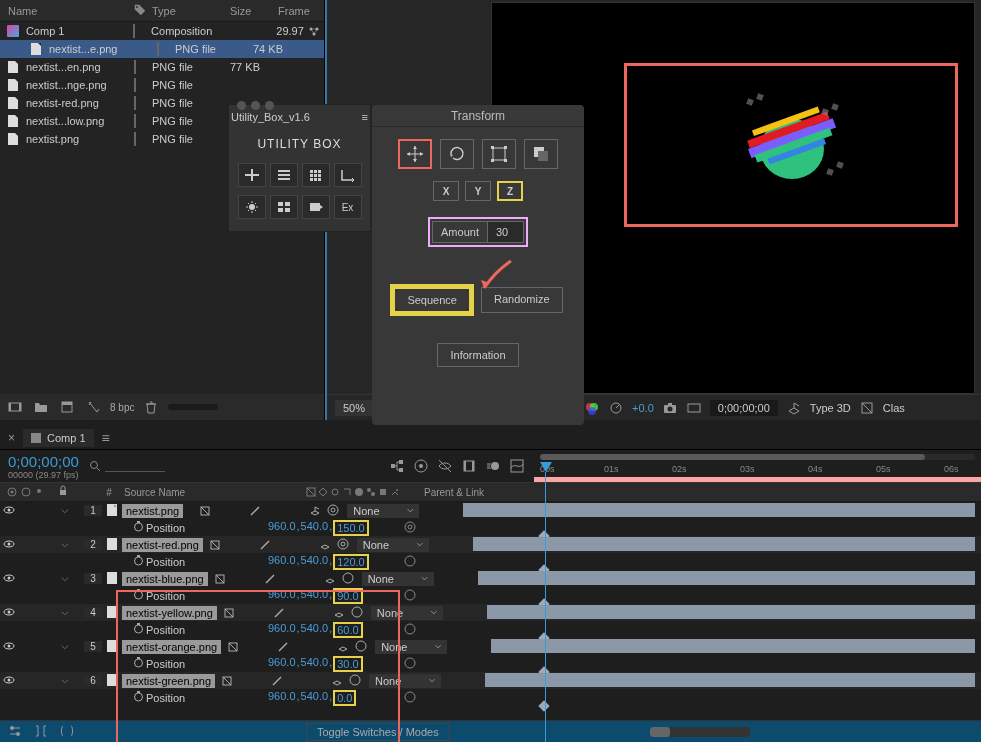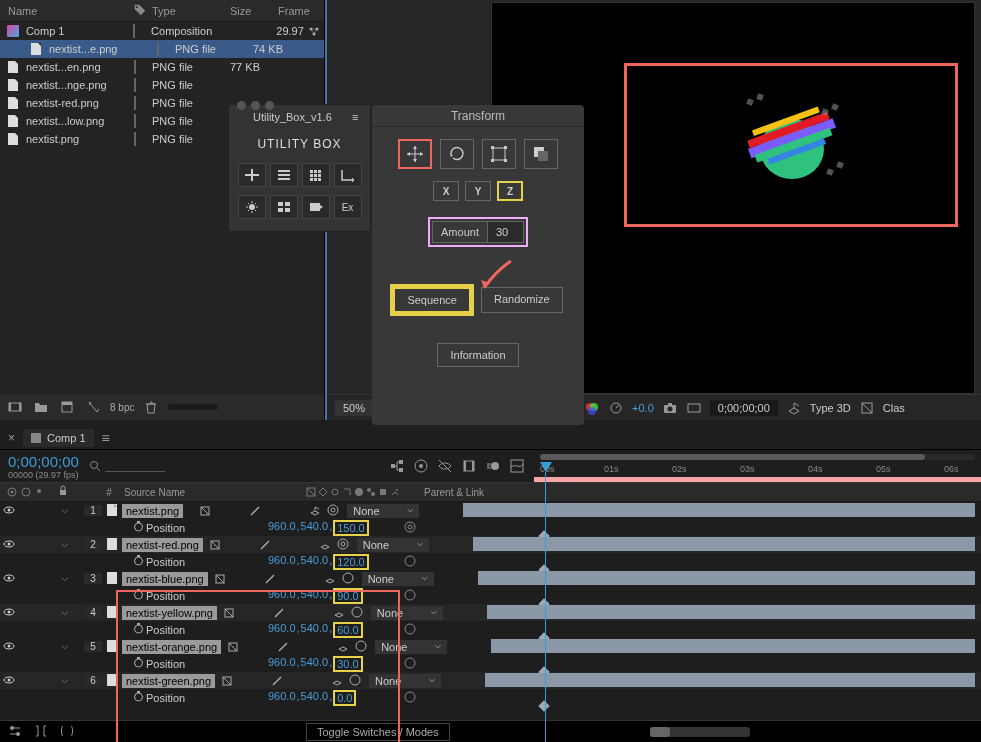--- a/index.html
+++ b/index.html
@@ -40,21 +40,21 @@
 .preview-art { position: absolute; top: 18px; left: 100px; width: 140px; height: 120px; }
 
 .viewer-footer { position: absolute; bottom: 0; left: 0; right: 0; height: 26px; background: #262626; display: flex; align-items: center; padding: 0 8px; gap: 8px; border-top: 1px solid #333; }
 .vf-dropdown { background: #333; padding: 2px 8px; font-size: 11px; display: flex; align-items: center; gap: 6px; }
 .vf-icon { width: 16px; height: 16px; display: inline-flex; align-items: center; justify-content: center; }
 .vf-exposure { color: #4a9cd6; font-size: 11px; }
 .vf-time { background: #1a1a1a; padding: 2px 8px; font-size: 11px; }
 
 
 .utility-box { position: absolute; top: 104px; left: 228px; width: 143px; background: #333; border: 1px solid #222; padding-bottom: 8px; z-index: 10; }
-.ub-header { display: flex; align-items: center; padding: 6px 24px; font-size: 11px; gap: 20px; }
+.ub-header { display: flex; align-items: center; padding: 6px 2px; font-size: 11px; gap: 20px; }
 .ub-logo { text-align: center; padding: 8px; font-size: 12px; letter-spacing: 1px; color: #ddd; font-weight: 300; }
 .ub-grid { display: grid; grid-template-columns: repeat(4, 28px); gap: 4px; justify-content: center; padding: 4px 0; }
 .ub-btn { width: 28px; height: 24px; background: #2a2a2a; border: 1px solid #444; display: flex; align-items: center; justify-content: center; font-size: 10px; color: #ccc; }
 .mac-lights { position: absolute; top: -4px; left: 8px; display: flex; gap: 5px; }
 .mac-light { width: 9px; height: 9px; border-radius: 50%; background: #555; }
 
 
 .transform-panel { position: absolute; top: 105px; left: 372px; width: 212px; height: 320px; background: #383838; border-radius: 4px; z-index: 11; }
 .tp-header { height: 22px; display: flex; align-items: center; justify-content: center; font-size: 12px; color: #bbb; border-bottom: 1px solid #2a2a2a; }
 .tp-row1 { display: flex; justify-content: center; gap: 8px; padding: 12px 0 8px; }
@@ -135,21 +135,21 @@
 .pr-propname { width: 122px; }
 .pr-vals { width: 130px; display: flex; gap: 1px; }
 .pr-val { color: #4a9cd6; }
 .pr-val.hl-yellow { border: 1px solid #e6d24a; padding: 0 2px; }
 .pr-parent { width: 134px; padding-left: 6px; }
 .pr-kf { flex: 1; position: relative; }
 .kf-marker { position: absolute; top: 4px; left: 8px; width: 8px; height: 8px; background: #9aaabb; transform: rotate(45deg); }
 
 .layer-hl-box { position: absolute; top: 88px; left: 116px; width: 284px; height: 204px; border: 2px solid #ee665e; pointer-events: none; z-index: 3; }
 
-.tl-footer { position: absolute; bottom: 0; left: 0; right: 0; height: 22px; background: #000000; display: flex; align-items: center; padding: 0 8px; gap: 10px; border-top: 1px solid #333; }
+.tl-footer { position: absolute; bottom: 0; left: 0; right: 0; height: 22px; background: #0c4a6e; display: flex; align-items: center; padding: 0 8px; gap: 10px; border-top: 1px solid #333; }
 .tlf-icon { width: 16px; height: 16px; }
 .tlf-toggle { margin-left: 220px; font-size: 11px; color: #aaa; border: 1px solid #444; padding: 2px 10px; }
 .tlf-scroll { margin-left: 190px; width: 100px; height: 10px; background: #333; border-radius: 3px; position: relative; }
 .tlf-scroll-thumb { position: absolute; left: 0; width: 20px; height: 10px; background: #666; border-radius: 3px; }
 
 
 .hl-red { border: 2px solid #ee665e !important; }
 .hl-yellow { border: 2px solid #e6d24a !important; }
 
 .chev { font-size: 8px; margin-left: 4px; }

